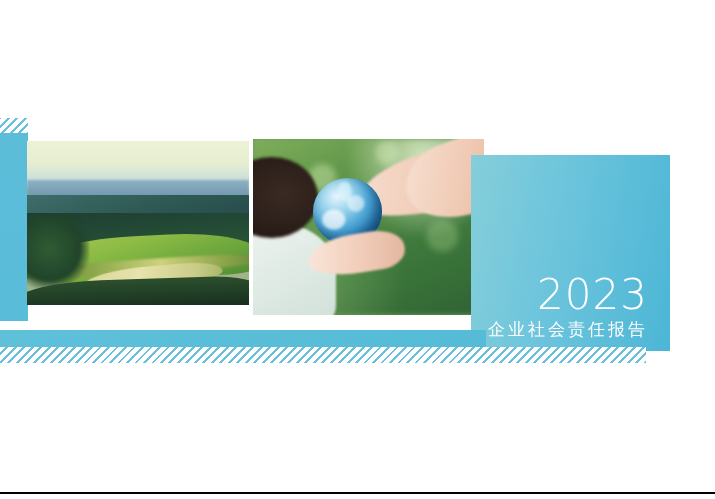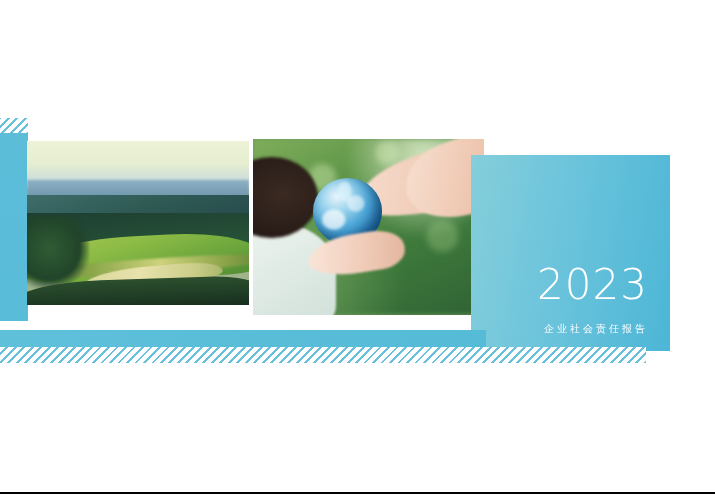--- a/index.html
+++ b/index.html
@@ -76,25 +76,25 @@
   #year-text {
     color: #ffffff;
     font-size: 42px;
     line-height: 44px;
     font-weight: 300;
     letter-spacing: 1px;
     font-family: "DejaVu Sans", sans-serif;
   }
   #report-title-text {
     color: #ffffff;
-    font-size: 10px;
+    font-size: 17px;
     line-height: 20px;
     letter-spacing: 3px;
     font-weight: 500;
-    margin-top: 12px;
+    margin-top: 2px;
     font-family: "DejaVu Sans", sans-serif;
   }
 
   
   .photo {
     position: absolute;
     overflow: hidden;
   }
   #photo-landscape {
     left: 27px; top: 141px;

